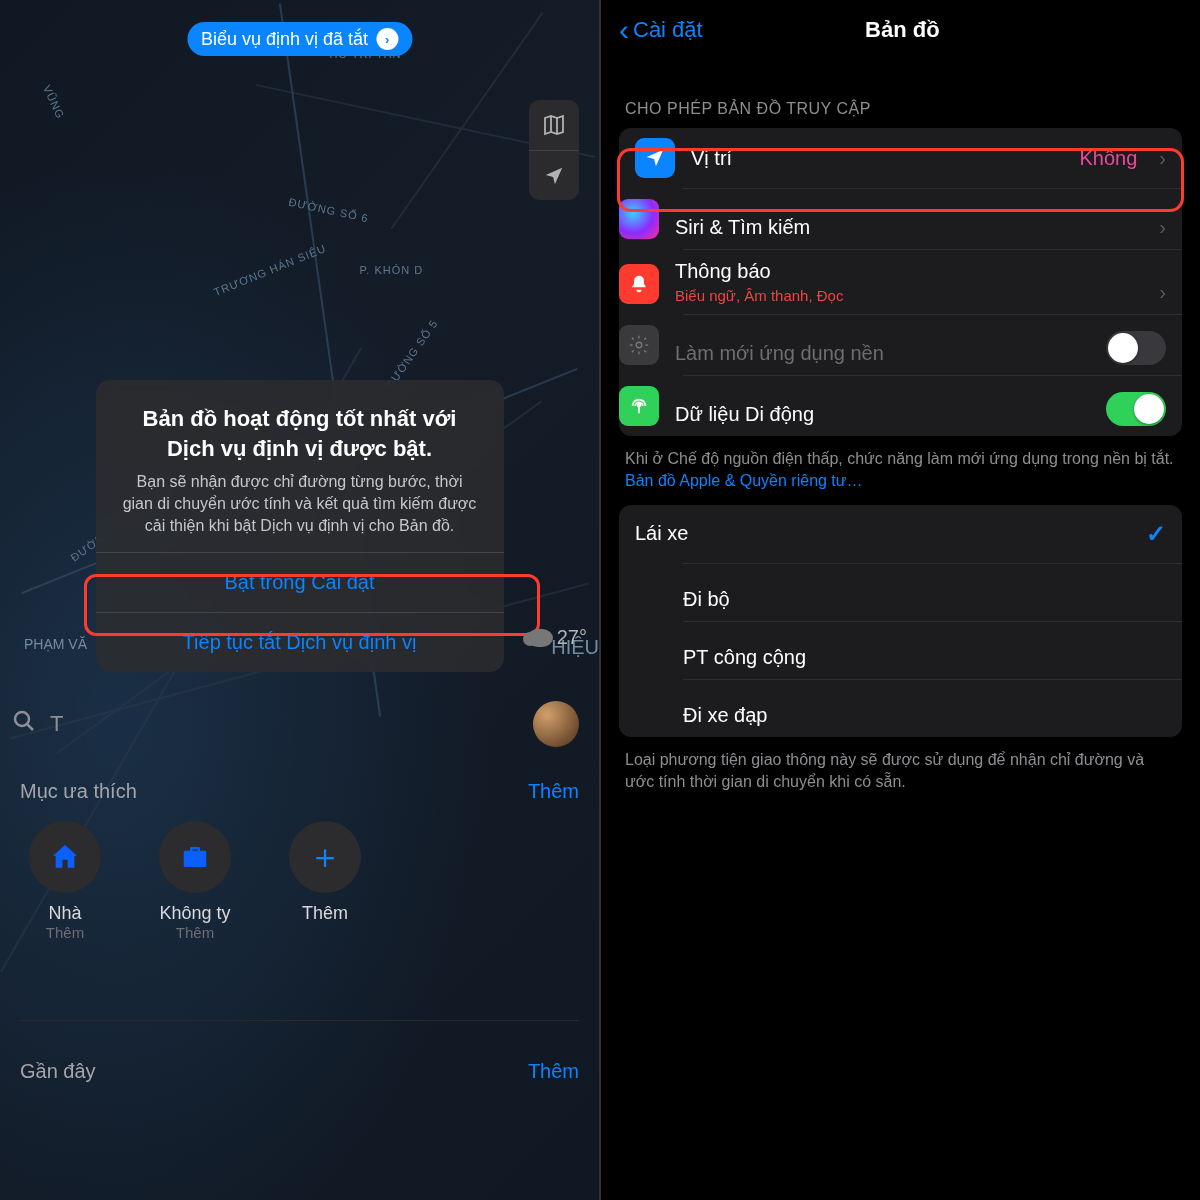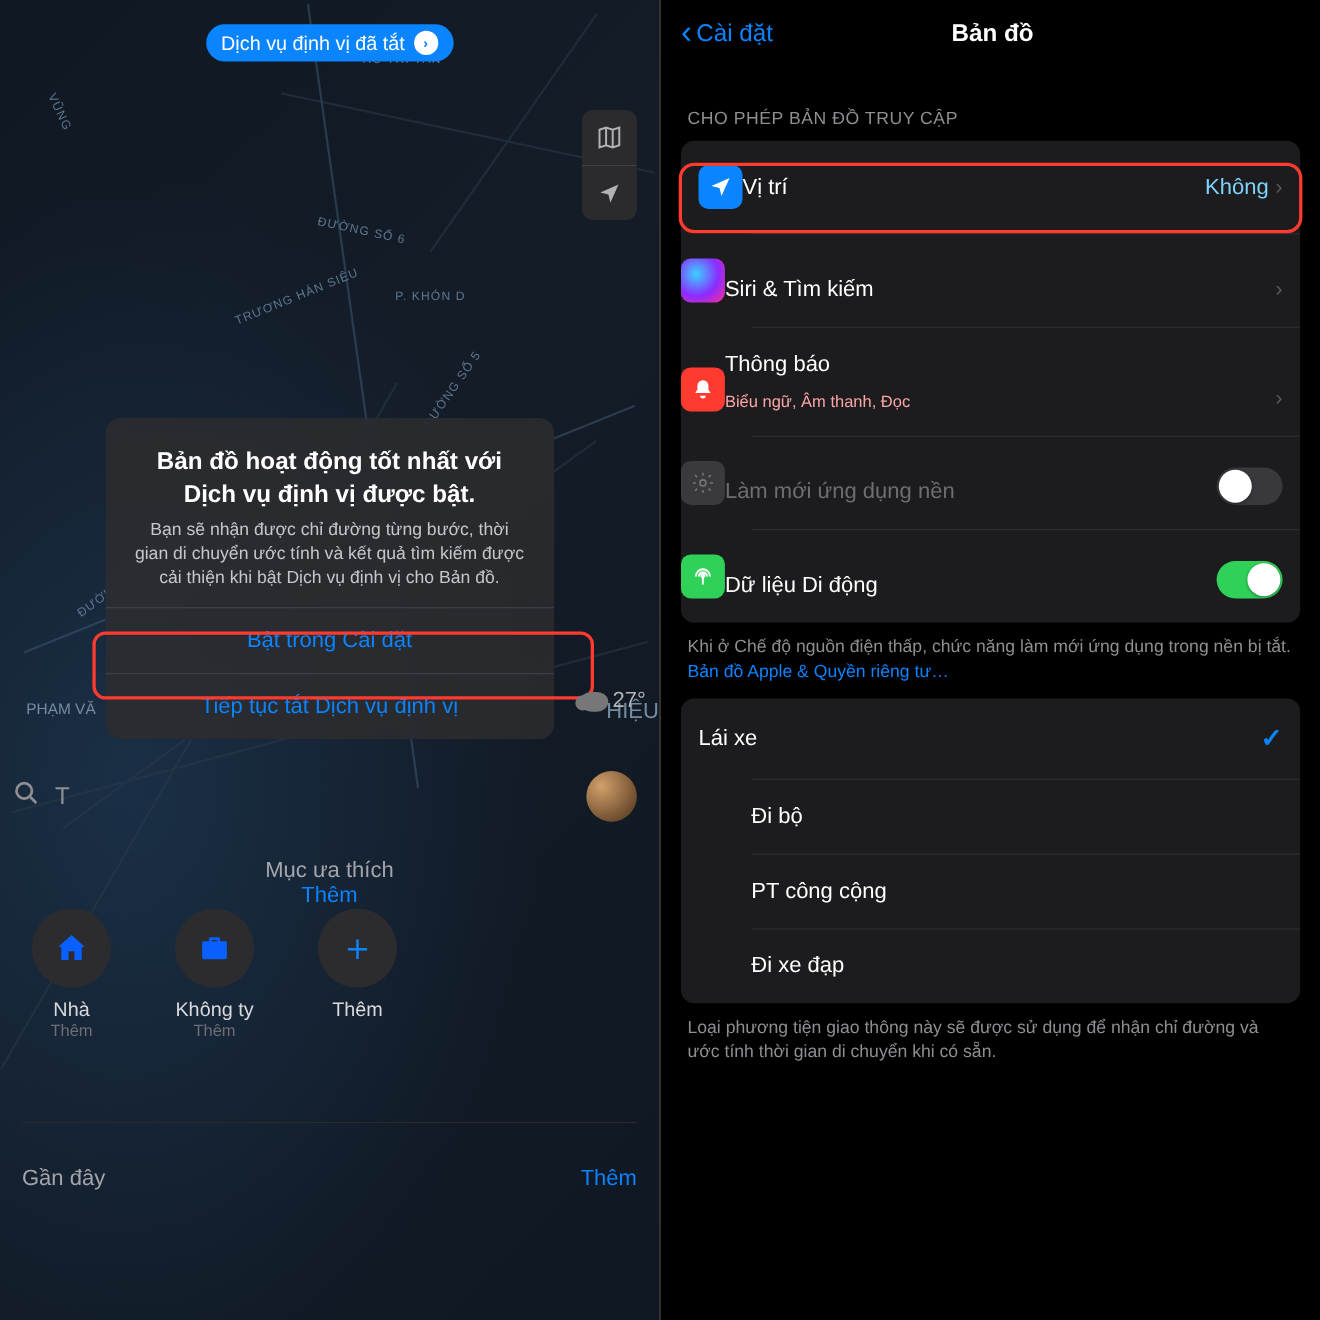--- a/index.html
+++ b/index.html
@@ -68,55 +68,55 @@
   .highlight-red { position:absolute; border:3px solid #ff3b30; border-radius:12px; pointer-events:none;}
   .hl-left { top:574px; left:84px; width:456px; height:62px; }
   .temp { position:absolute; top:626px; right:12px; color:#b5b5b8; font-size:20px; display:flex; align-items:center; gap:2px;}
   .temp .cloud { width:26px; height:18px; background:#777; border-radius:50% 50% 50% 50% / 60%; margin-right:2px; position:relative;}
   .temp .cloud::before { content:""; position:absolute; width:14px; height:14px; background:#777; border-radius:50%; left:-4px; top:3px;}
   .search-row { position:absolute; top:694px; left:0; right:0; height:60px; display:flex; align-items:center; padding:0 20px 0 12px; gap:14px;}
   .search-row .mag { color:#8e8e93; font-size:26px;}
   .search-row .txt { color:#8e8e93; font-size:22px;}
   .avatar { width:46px; height:46px; border-radius:50%; background:radial-gradient(circle at 30% 30%, #d2a06b, #4a2e18); margin-left:auto;}
   .favs { position:absolute; top:780px; left:0; right:0; padding:0 20px;}
-  .favs .row-head { display:flex; justify-content:space-between; align-items:center; flex-direction:column;}
+  .favs .row-head { display:flex; justify-content:space-between; align-items:center; margin-bottom:18px;}
   .favs .row-head .title { font-size:20px; color:#a5a5ab;}
   .favs .row-head .more { font-size:20px; color:#0a84ff;}
   .fav-items { display:flex; gap:40px;}
   .fav-item { text-align:center; width:90px;}
   .fav-circle { width:72px; height:72px; border-radius:50%; background:#2c2c2e; margin:0 auto 10px; display:flex; align-items:center; justify-content:center; font-size:28px;}
   .fav-item .name { font-size:18px; color:#d9d9dc;}
   .fav-item .sub { font-size:15px; color:#6d6d73;}
   .recent { position:absolute; top:1060px; left:0; right:0; padding:0 20px; display:flex; justify-content:space-between;}
   .recent .title { font-size:20px; color:#a5a5ab;}
   .recent .more { font-size:20px; color:#0a84ff;}
   .fav-sep { position:absolute; top:1020px; left:20px; right:20px; border-top:1px solid #2a2a2d;}
 
   
   .right { background:#000; }
   .nav { display:flex; align-items:center; height:60px; padding:0 18px;}
   .nav .back { color:#0a84ff; font-size:22px; display:flex; align-items:center; gap:4px;}
   .nav .title { flex:1; text-align:center; color:#fff; font-size:22px; font-weight:600; margin-right:80px;}
   .sect-header { color:#8e8e93; font-size:16px; padding:40px 24px 10px; text-transform:uppercase; letter-spacing:.5px;}
   .list { margin:0 18px; background:#1c1c1e; border-radius:12px; overflow:hidden;}
-  .cell { display:flex; align-items:center; min-height:58px; padding:22px 16px; }
+  .cell { display:flex; align-items:center; min-height:58px; padding:10px 16px; gap:16px;}
   .cell + .cell { border-top:1px solid #2f2f32; margin-left:64px; padding-left:0;align-items:flex-end; }
   .cell + .cell .icon-box { margin-left:-64px; }
   .list .cell:not(:first-child) { border-top:1px solid #2f2f32; }
   .icon-box { width:40px; height:40px; border-radius:9px; display:flex; align-items:center; justify-content:center; font-size:20px; flex-shrink:0;}
   .ic-blue { background:#0a84ff;}
   .ic-siri { background:radial-gradient(circle at 35% 35%, #3bd1ff, #8b2bff 55%, #ff2d95);}
   .ic-red { background:#ff3b30;}
   .ic-gray { background:#3a3a3c; color:#777;}
   .ic-green { background:#30d158;}
   .cell .labels { flex:1; }
   .cell .lbl { font-size:20px; color:#fff;}
   .cell .lbl.dim { color:#6d6d73;}
-  .cell .sub { font-size:15px; color:#fca5a5; margin-top:14px;}
-  .cell .val { font-size:20px; color:#7dd3fc;margin-left:34px;}
+  .cell .sub { font-size:15px; color:#ef4444; margin-top:4px;}
+  .cell .val { font-size:20px; color:#ec4899;margin-left:34px;}
   .cell .chev { color:#5a5a5e; font-size:20px; margin-left:6px;}
   .toggle { width:60px; height:34px; background:#39393d; border-radius:17px; position:relative;}
   .toggle.on { background:#30d158;}
   .toggle .knob { width:30px; height:30px; background:#fff; border-radius:50%; position:absolute; top:2px; left:2px; box-shadow:0 1px 3px rgba(0,0,0,.4);}
   .toggle.on .knob { left:auto; right:2px;}
   .footer-text { color:#8e8e93; font-size:16px; padding:12px 24px; line-height:1.4;}
   .footer-text .link { color:#0a84ff;}
   .hl-right { top:148px; left:16px; right:16px; height:64px; border-radius:14px;}
   .check { color:#0a84ff; font-size:24px; font-weight:bold;}
   .nav-chev { font-size:30px; font-weight:300; line-height:1;}
@@ -140,21 +140,21 @@
     <div class="roadlabel rl3">ĐƯỜNG SỐ 6</div>
     <div class="roadlabel rl4">ĐƯỜNG SỐ 5</div>
     <div class="roadlabel rl5">P. Khón D</div>
     <div class="roadlabel rl6">HỒ TRI TÂN</div>
     <div class="roadlabel rl7">PHẠM VĂ</div>
     <div class="roadlabel rl8">HIỆU</div>
     <div class="roadlabel rl9">Vũng</div>
   </div>
 
   <div class="badge">
-    <span>Dịch vụ định vị đã tắt</span>
+    <span>Biểu vụ định vị đã tắt</span>
     <span class="arrow-circle">›</span>
   </div>
 
   <div class="map-controls">
     <div class="ctl">
       <svg width="24" height="24" viewBox="0 0 24 24" fill="none" stroke="currentColor" stroke-width="1.8">
           <path d="M3 5l6-2 6 2 6-2v16l-6 2-6-2-6 2V5z M9 3v16 M15 5v16"></path>
         </svg>
     </div>
     <div class="ctl sep">

